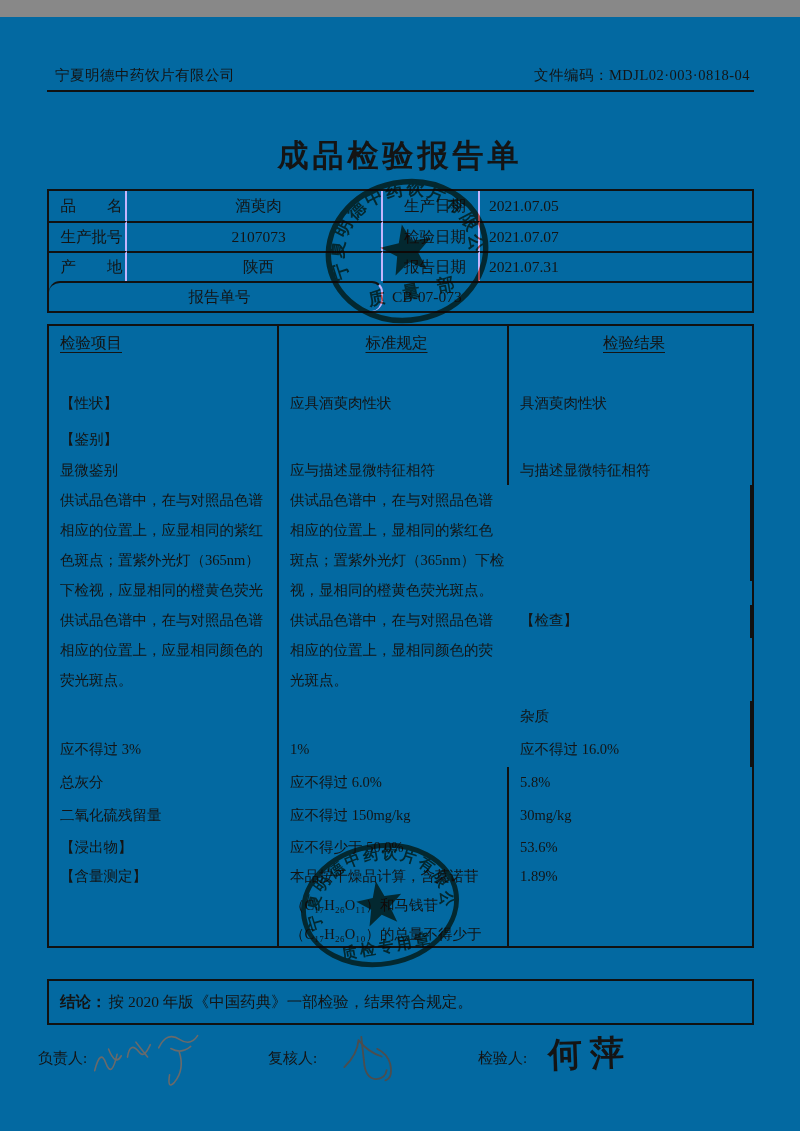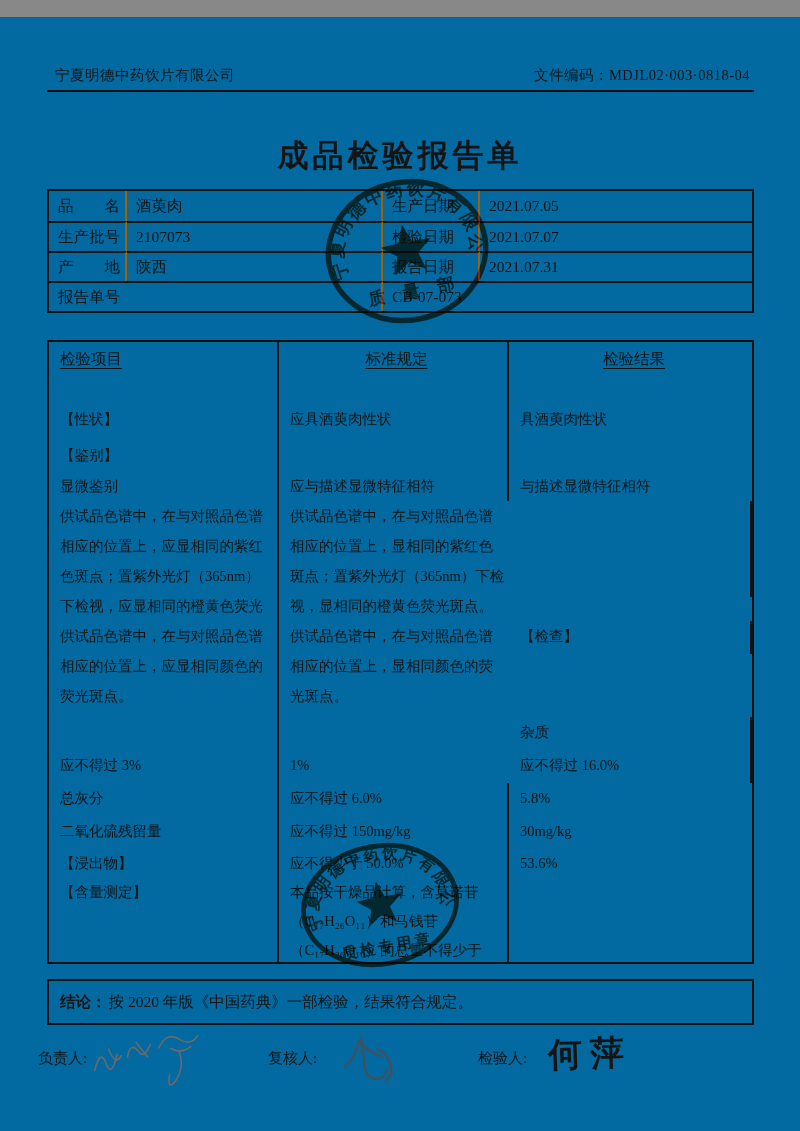--- a/index.html
+++ b/index.html
@@ -14,27 +14,27 @@
   .hd-rule{position:absolute;top:73px;left:47px;width:707px;height:0;
       border-top:2px solid #111;}
   
   .title{position:absolute;top:118px;left:0;width:100%;text-align:center;
       font-size:31px;font-weight:bold;letter-spacing:4px;}
   
   .info{position:absolute;top:172px;left:47px;width:707px;border:2px solid #111;
       display:grid;grid-template-columns:78px 256px 97px 1fr;box-sizing:border-box;}
   .info .c{height:30px;display:flex;align-items:center;padding-left:9px;
       font-size:15.5px;box-sizing:border-box;}
-  .info .br{border-right:2px solid #a16207;}
+  .info .br{border-right:2px solid #c4b5fd;justify-content:center;}
   .info .bt{border-top:2px solid #111;}
   .jl{display:inline-block;width:62px;text-align:justify;text-align-last:justify;}
-  .span2a{grid-column:1 / 3;}
+  .span2a{grid-column:1 / 3;border-radius:11px;}
   .span2b{grid-column:3 / 5;}
   
-  .main{position:absolute;top:323px;left:47px;width:707px;border:2px solid #111;
+  .main{position:absolute;top:307px;left:47px;width:707px;border:2px solid #111;
       display:grid;grid-template-columns:230px 230px 1fr;box-sizing:border-box;}
   .main .mc{box-sizing:border-box;font-size:14.5px;line-height:30px;
       padding:0 4px 0 11px;overflow:hidden;}
   .main .b{border-right:2px solid #111;}
   .main .hcell{height:62px;padding-top:7px;font-size:15.5px;line-height:20px;}
   .main .hc-center{text-align:center;}
   .main .hcell span{text-decoration:underline;text-underline-offset:4px;}
   
   .concl{position:absolute;top:962px;left:47px;width:707px;height:46px;
       border:2px solid #111;box-sizing:border-box;display:flex;align-items:center;
@@ -116,20 +116,21 @@
       <div class="mc b" style="height: 33px;">应不得过 6.0%</div>
       <div class="mc " style="height: 33px;">5.8%</div>
       <div class="mc b" style="height: 32px;">二氧化硫残留量</div>
       <div class="mc b" style="height: 32px;">应不得过 150mg/kg</div>
       <div class="mc " style="height: 32px;">30mg/kg</div>
       <div class="mc b" style="height: 30px;">【浸出物】</div>
       <div class="mc b" style="height: 30px;">应不得少于 50.0%</div>
       <div class="mc " style="height: 30px;">53.6%</div>
       <div class="mc b" style="height: 84px; line-height: 29px;">【含量测定】</div>
       <div class="mc b" style="height: 84px; line-height: 29px;">本品按干燥品计算，含莫诺苷（C₁₇H₂₆O₁₁）和马钱苷（C₁₇H₂₆O₁₀）的总量不得少于 0.70%</div>
+      <div class="mc " style="height: 84px; line-height: 29px;">1.89%</div>
     </div>
 
   <div class="concl">
     <b>结论：</b>
     <span>按 2020 年版《中国药典》一部检验，结果符合规定。</span>
   </div>
 
   <div class="sigs">
     <span class="sig-label" style="left:38px">负责人:</span>
     <svg class="sig-svg" style="left:88px;top:0px" width="135" height="62" viewBox="0 0 135 62">

